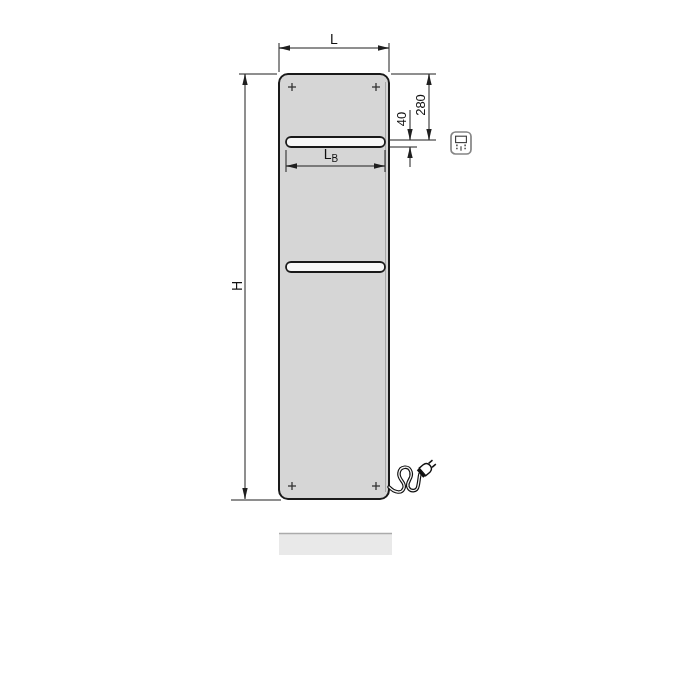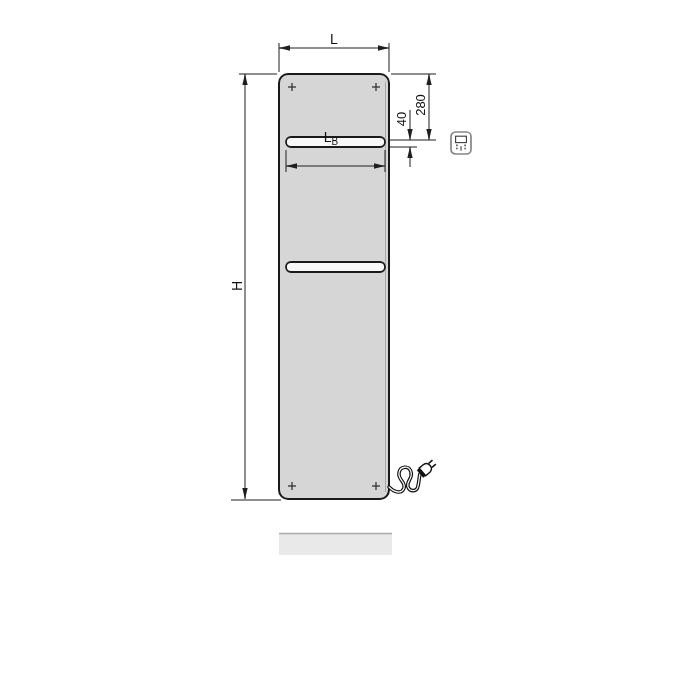--- a/index.html
+++ b/index.html
@@ -105,15 +105,15 @@
   </svg>
 
   <div class="dim-label" style="left:334px;top:39px;">L</div>
 
   <div class="dim-label vert" style="left:237px;top:286px;">H</div>
 
   <div class="dim-label vert" style="left:420px;top:105px;font-size:13px;">280</div>
 
   <div class="dim-label vert" style="left:401px;top:119px;font-size:13px;">40</div>
 
-  <div class="dim-label" style="left:331px;top:138px;"><span>L</span><span class="sub">B</span></div>
+  <div class="dim-label" style="left:331px;top:155px;"><span>L</span><span class="sub">B</span></div>
 
 </div>
 
 </body></html>

